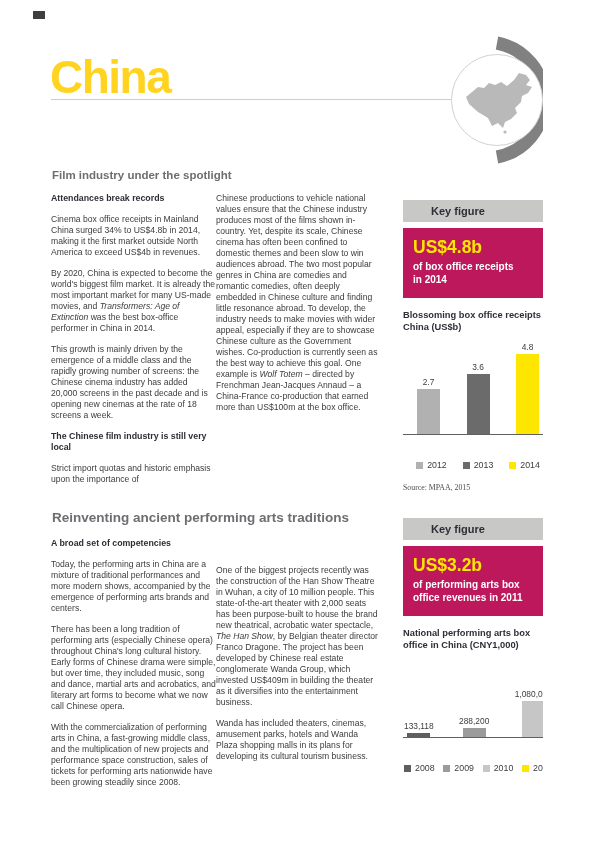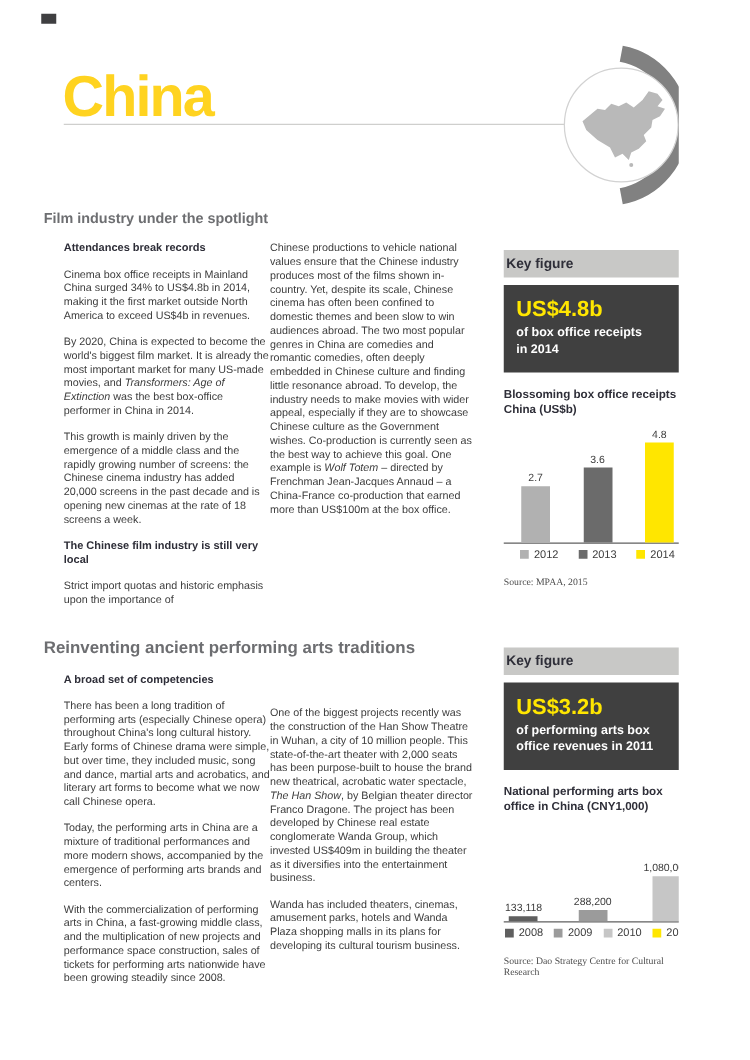--- a/index.html
+++ b/index.html
@@ -7,49 +7,49 @@
   body { font-family:"Liberation Sans", sans-serif; }
   .page { position:relative; width:543px; height:848px; background:#ffffff; overflow:hidden; }
 
   .corner-square { position:absolute; left:33px; top:11px; width:12px; height:8px; background:#3f3f41; }
 
   .country-title { position:absolute; left:50px; top:54px; font-size:46px; font-weight:bold; color:#ffd320; letter-spacing:-1.5px; line-height:1; }
   .title-rule { position:absolute; left:51px; top:99px; width:401px; height:1px; background:#cfcfcd; }
 
   .map-graphic { position:absolute; left:437px; top:30px; }
 
-  .section-heading { position:absolute; left:35px; color:#6d6e71; font-weight:bold; }
+  .section-heading { position:absolute; left:52px; color:#6d6e71; font-weight:bold; }
   .h-film { top:169px; font-size:11.5px; }
   .h-arts { top:510px; font-size:13.5px; }
 
   .columns { position:absolute; left:51px; width:344px; display:flex; gap:0; }
   .cols-1 { top:193px; }
   .cols-2 { top:538px;align-items:center; }
   .col { width:165px; font-size:8.6px; line-height:11px; color:#3c3c3c; }
   .col p { margin-bottom:10px; }
   .col h4 { font-size:8.8px; line-height:11px; color:#2e2e38; margin-bottom:10px; font-weight:bold; }
 
   .sidebar { position:absolute; left:403px; width:150px; }
   .sb-1 { top:200px; }
   .sb-2 { top:518px; }
-  .keyfig-bar { height:22px; line-height:22px; background:#c8c8c6; color:#2e2e38; font-size:11px; font-weight:bold; padding-left:2px; }
-  .dark-box { margin-top:6px; background:#404040; padding:9px 28px 12px 10px; }
+  .keyfig-bar { height:22px; line-height:22px; background:#c8c8c6; color:#2e2e38; font-size:11px; font-weight:bold; padding-left:28px; }
+  .dark-box { margin-top:6px; background:#be185d; padding:9px 28px 12px 10px; }
   .dark-box .big-value { font-size:17.5px; font-weight:bold; color:#ffe600; line-height:20px; margin-bottom:3px; }
   .dark-box .desc { font-size:10px; font-weight:bold; color:#ffffff; line-height:13px; }
 
   .chart { margin-top:11px; }
   .chart-title { font-size:9.3px; font-weight:bold; color:#2e2e38; line-height:12px; }
   .bars { display:flex; justify-content:space-between; align-items:flex-end; margin-top:7px; }
   .bars-1 { height:94px; padding:0 14px; }
   .bars-2 { height:79px; padding:0 1px; }
   .bar-col { display:flex; flex-direction:column; justify-content:flex-end; align-items:center; }
   .bar-label { font-size:8.4px; color:#3c3c3c; white-space:nowrap; margin-bottom:2px; }
   .bar { width:23px; }
   .axis { height:0; border-top:1.6px solid #606060; width:157px; }
-  .legend { display:flex; margin-top:3px; }
+  .legend { display:flex; margin-top:25px; }
   .legend-1 { justify-content:center; gap:16px; }
   .legend-2 { justify-content:space-between; padding:0 1px; }
   .legend-item { display:flex; align-items:center; gap:4px; font-size:8.8px; color:#3c3c3c; }
   .legend-swatch { width:7px; height:7px; display:inline-block; }
   .chart-source { margin-top:13px; font-size:7.8px; color:#4c4c4c;font-family:Liberation Serif, serif; }
 
   .footer { position:absolute; top:811px; left:0; right:34px; text-align:right; font-size:7.8px; color:#6d6e71; }
   .footer .brand { font-weight:bold; color:#2e2e38; }
   .footer .sep { margin:0 3px; color:#9a9a9a; }
   .footer .bracket { display:inline-block; width:3px; height:9px; border-top:1px solid #6d6e71; border-right:1px solid #6d6e71; border-bottom:1px solid #6d6e71; margin-left:2px; vertical-align:-2px; }
@@ -132,22 +132,22 @@
         </div>
       <div class="chart-source">Source: MPAA, 2015</div>
     </div>
   </div>
 
   <div class="section-heading h-arts">Reinventing ancient performing arts traditions</div>
 
   <div class="columns cols-2">
     <div class="col">
       <h4>A broad set of competencies</h4>
+      <p>Today, the performing arts in China are a mixture of traditional performances and more modern shows, accompanied by the emergence of performing arts brands and centers.</p>
       <p>There has been a long tradition of performing arts (especially Chinese opera) throughout China's long cultural history. Early forms of Chinese drama were simple, but over time, they included music, song and dance, martial arts and acrobatics, and literary art forms to become what we now call Chinese opera.</p>
-      <p>Today, the performing arts in China are a mixture of traditional performances and more modern shows, accompanied by the emergence of performing arts brands and centers.</p>
       <p>With the commercialization of performing arts in China, a fast-growing middle class, and the multiplication of new projects and performance space construction, sales of tickets for performing arts nationwide have been growing steadily since 2008.</p>
     </div>
     <div class="col">
       <p>One of the biggest projects recently was the construction of the Han Show Theatre in Wuhan, a city of 10 million people. This state-of-the-art theater with 2,000 seats has been purpose-built to house the brand new theatrical, acrobatic water spectacle, <i>The Han Show</i>, by Belgian theater director Franco Dragone. The project has been developed by Chinese real estate conglomerate Wanda Group, which invested US$409m in building the theater as it diversifies into the entertainment business.</p>
       <p>Wanda has included theaters, cinemas, amusement parks, hotels and Wanda Plaza shopping malls in its plans for developing its cultural tourism business.</p>
     </div>
   </div>
 
   <div class="sidebar sb-2">
     <div class="keyfig-bar">Key figure</div>
@@ -184,18 +184,17 @@
           </span>
           <span class="legend-item">
             <span class="legend-swatch" style="background: rgb(198, 198, 198);"></span>
             <span>2010</span>
           </span>
           <span class="legend-item">
             <span class="legend-swatch" style="background: rgb(255, 230, 0);"></span>
             <span>2011</span>
           </span>
         </div>
-      <div class="chart-source">Source: Dao Strategy Centre for Cultural Research</div>
     </div>
   </div>
 
 
 </div>
 
 </body></html>

